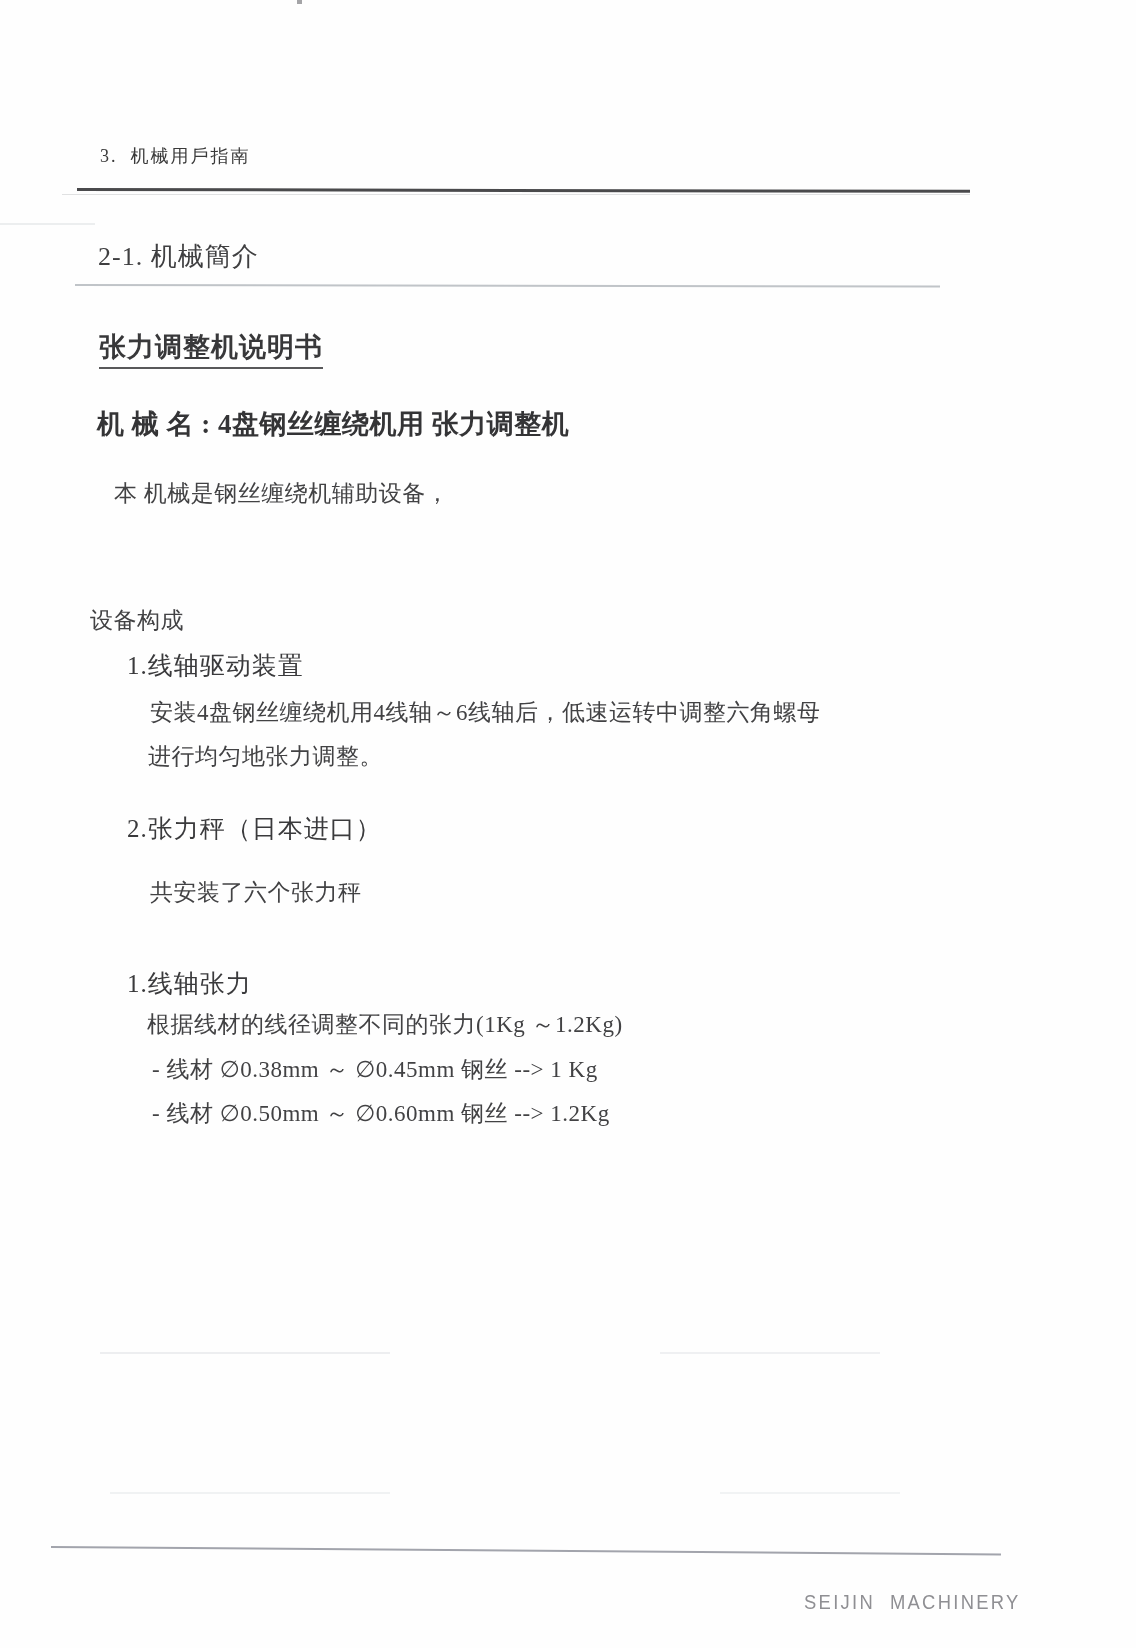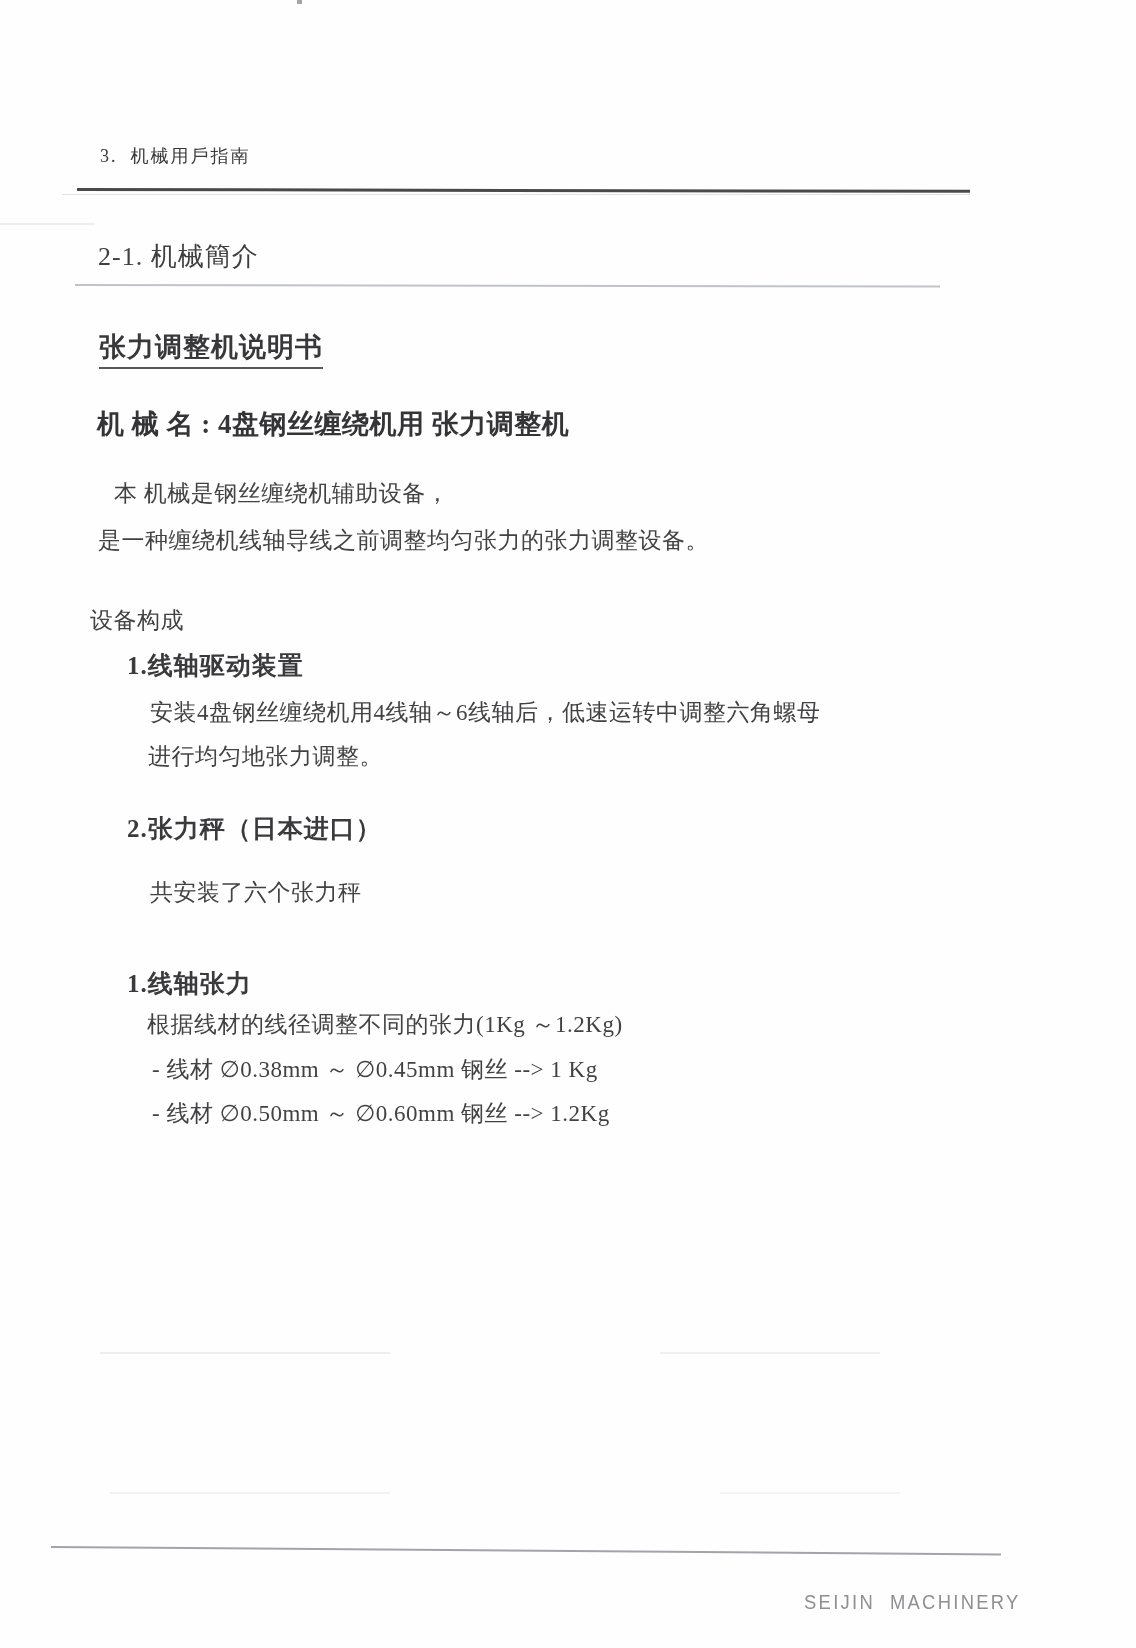--- a/index.html
+++ b/index.html
@@ -53,21 +53,21 @@
   .machine-name {
     left: 97px; top: 411px;
     font-size: 27px; font-weight: 700; letter-spacing: 0.5px; color: #343436;
   }
   .body-line { font-size: 23px; letter-spacing: 0.5px; color: #424244; }
   .intro1 { left: 114px; top: 482px; }
   .intro2 { left: 98px; top: 529px; }
   .composition { left: 90px; top: 609px; }
 
   .item-title {
-    font-size: 25px; font-weight: 700; letter-spacing: 1px; color: #3a3a3c;
+    font-size: 25px; font-weight: 400; letter-spacing: 1px; color: #3a3a3c;
   }
   .it1 { left: 127px; top: 653px; }
   .it1-b1 { left: 150px; top: 701px; }
   .it1-b2 { left: 148px; top: 745px; }
   .it2 { left: 127px; top: 816px; }
   .it2-b1 { left: 150px; top: 881px; }
   .it3 { left: 127px; top: 971px; }
   .it3-b1 { left: 147px; top: 1013px; }
   .it3-b2 { left: 152px; top: 1058px; }
   .it3-b3 { left: 152px; top: 1102px; }
@@ -103,21 +103,20 @@
   <div class="abs rule-h1-echo"></div>
 
   <div class="abs h2">2-1. 机械簡介</div>
   <div class="abs rule-h2"></div>
 
   <div class="abs doc-title">张力调整机说明书</div>
 
   <div class="abs machine-name">机 械 名 : 4盘钢丝缠绕机用 张力调整机</div>
 
   <div class="abs body-line intro1">本 机械是钢丝缠绕机辅助设备，</div>
-  <div class="abs body-line intro2">是一种缠绕机线轴导线之前调整均匀张力的张力调整设备。</div>
 
   <div class="abs body-line composition">设备构成</div>
 
   <div class="abs item-title it1">1.线轴驱动装置</div>
   <div class="abs body-line it1-b1">安装4盘钢丝缠绕机用4线轴～6线轴后，低速运转中调整六角螺母</div>
   <div class="abs body-line it1-b2">进行均匀地张力调整。</div>
 
   <div class="abs item-title it2">2.张力秤（日本进口）</div>
   <div class="abs body-line it2-b1">共安装了六个张力秤</div>
 

